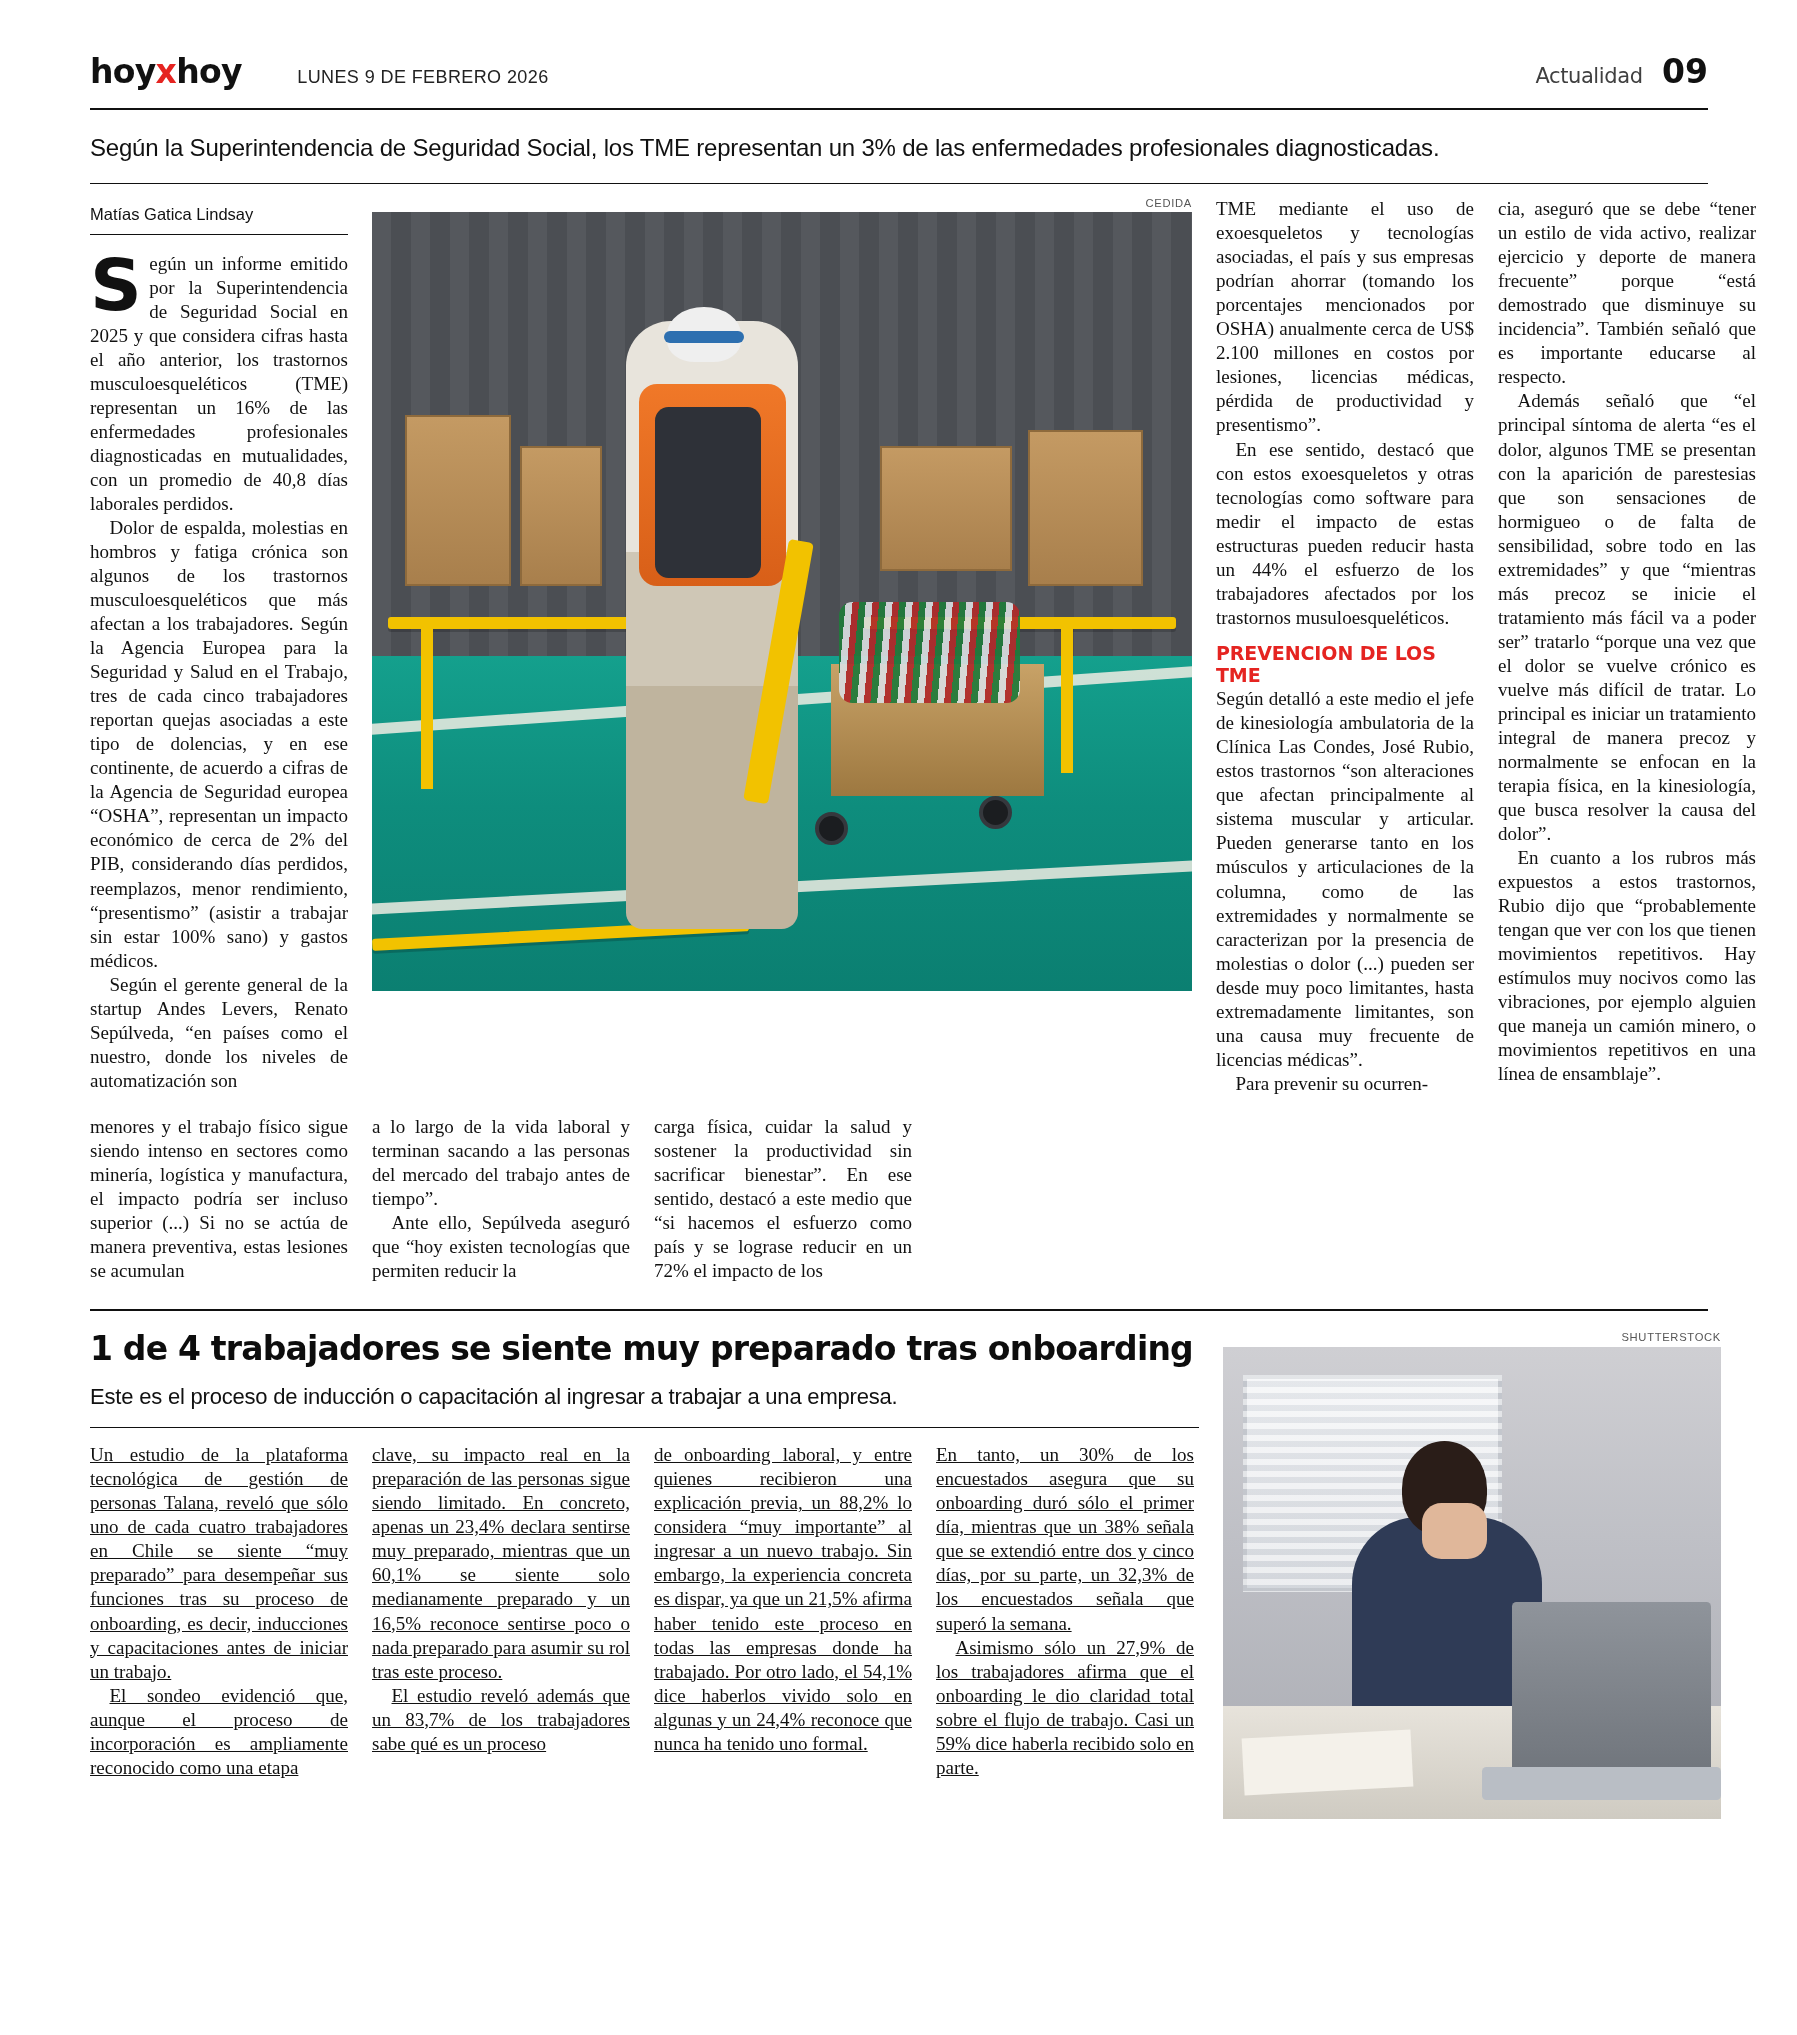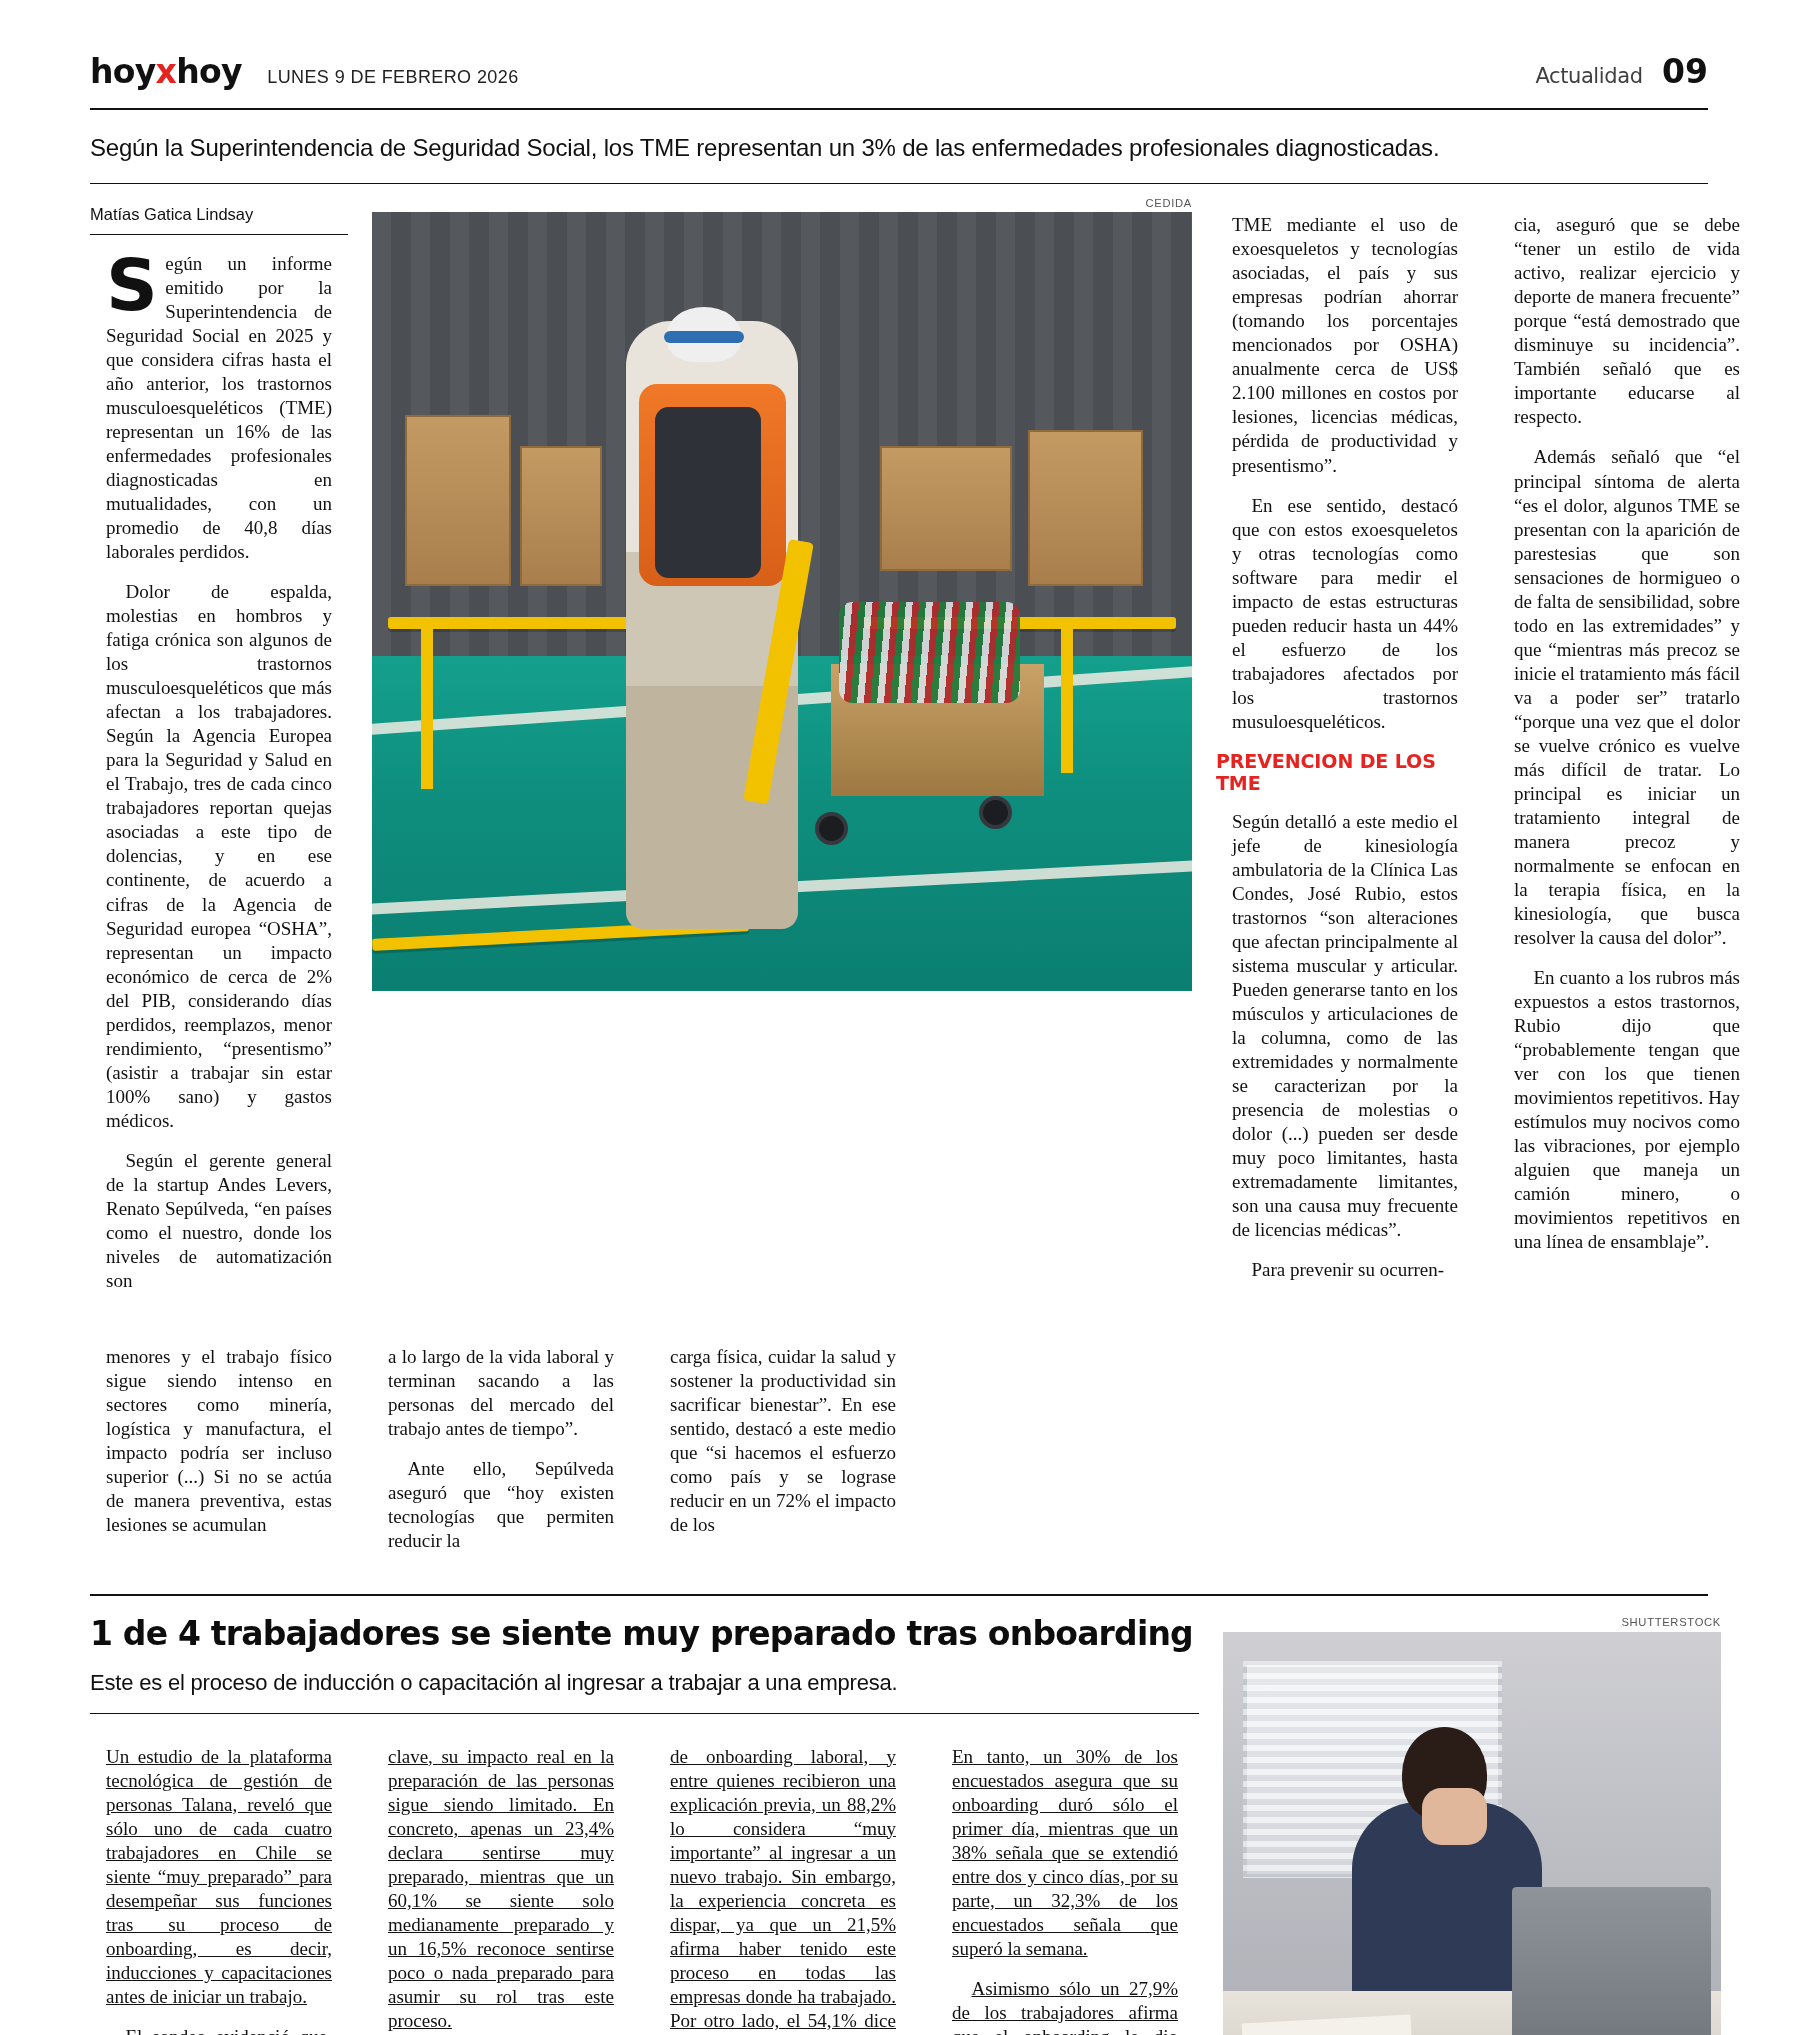--- a/index.html
+++ b/index.html
@@ -7,21 +7,21 @@
   body {
     width:1798px; height:2035px;
     background:#ffffff;
     font-family:"Liberation Serif", serif;
     color:#111;
     -webkit-font-smoothing:antialiased;
   }
   .page { position:relative; width:1798px; height:2035px; padding:0 90px; }
 
   
-  .masthead { display:flex; align-items:baseline; padding-top:52px; }
+  .masthead { display:flex; align-items:baseline; padding-top:52px;gap:30px; }
   .logo {
     font-family:"DejaVu Sans", sans-serif;
     font-weight:bold; font-size:33px; letter-spacing:-0.7px; color:#111;
   }
   .logo .x { color:#e52421; }
   .masthead-date {
     font-family:"Liberation Sans", sans-serif;
     font-size:18px; letter-spacing:0.4px; color:#222; margin-left:25.5px;
   }
   .masthead-right { margin-left:auto; display:flex; align-items:baseline; gap:19.5px; }
@@ -59,21 +59,21 @@
     column-gap:24px;
     margin-top:13.5px;
   }
   .byline {
     font-family:"Liberation Sans", sans-serif;
     font-size:16.5px; color:#111; padding-top:7.5px;
   }
   .byline-rule { border-top:1.5px solid #111; margin:10.5px 0 16.5px 0; }
 
   .body-text { font-size:19px; line-height:1.265; text-align:justify; hyphens:auto; }
-  .body-text p { margin:16px; text-indent:19.5px; }
+  .body-text p { margin:0; text-indent:19.5px; }
   .body-text p.first { text-indent:0; }
   .dropcap {
     float:left; font-family:"DejaVu Sans", sans-serif; font-weight:bold;
     font-size:72px; line-height:.82; padding:4.5px 7.5px 0 0; color:#111;
   }
 
   
   .photo-wrap { position:relative; }
   .photo-credit {
     font-family:"Liberation Sans", sans-serif;

